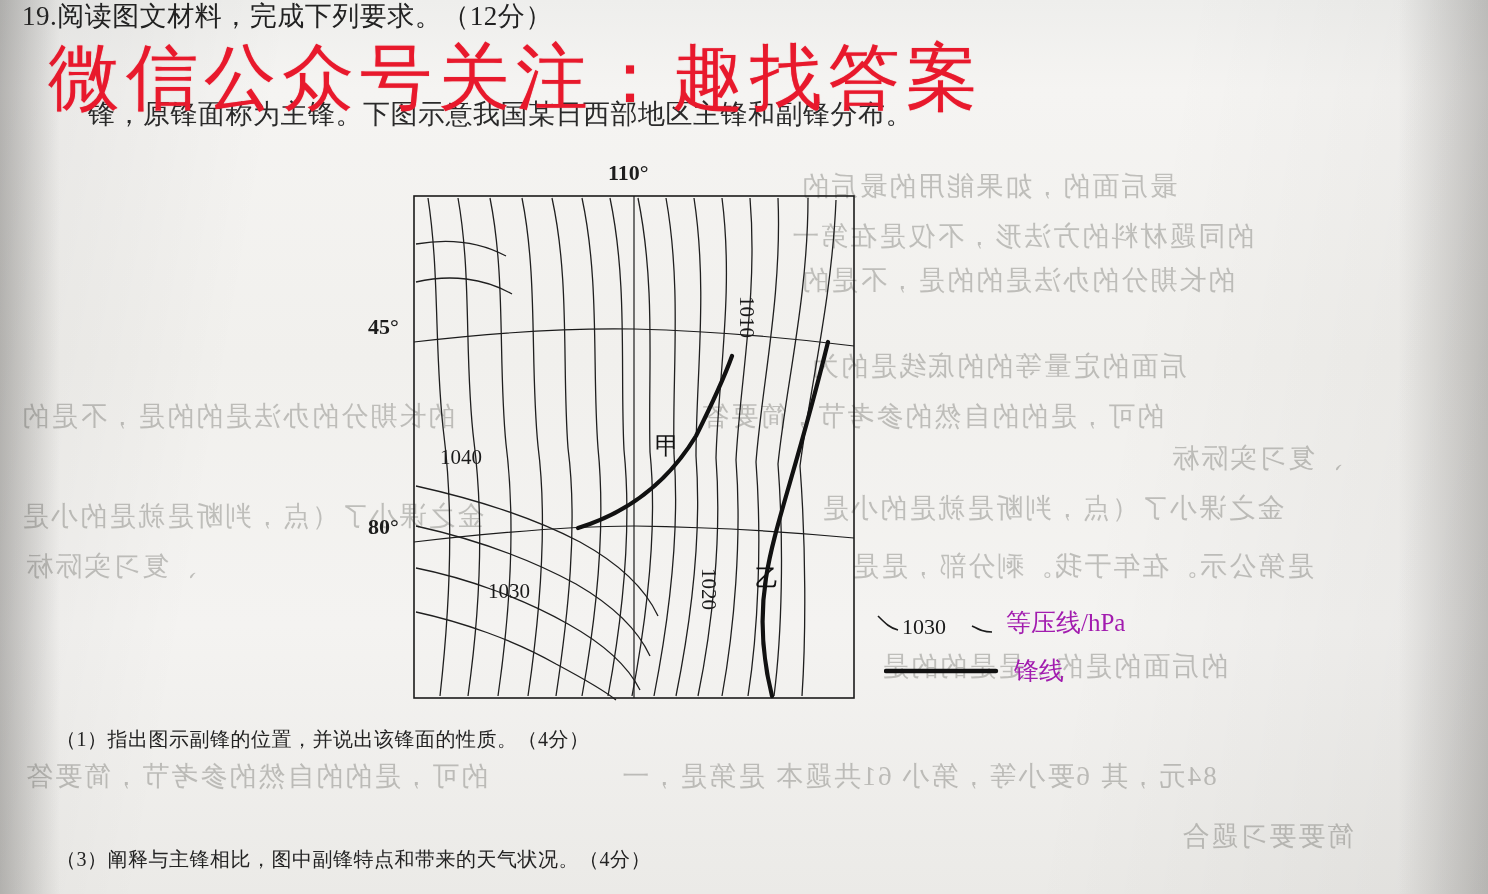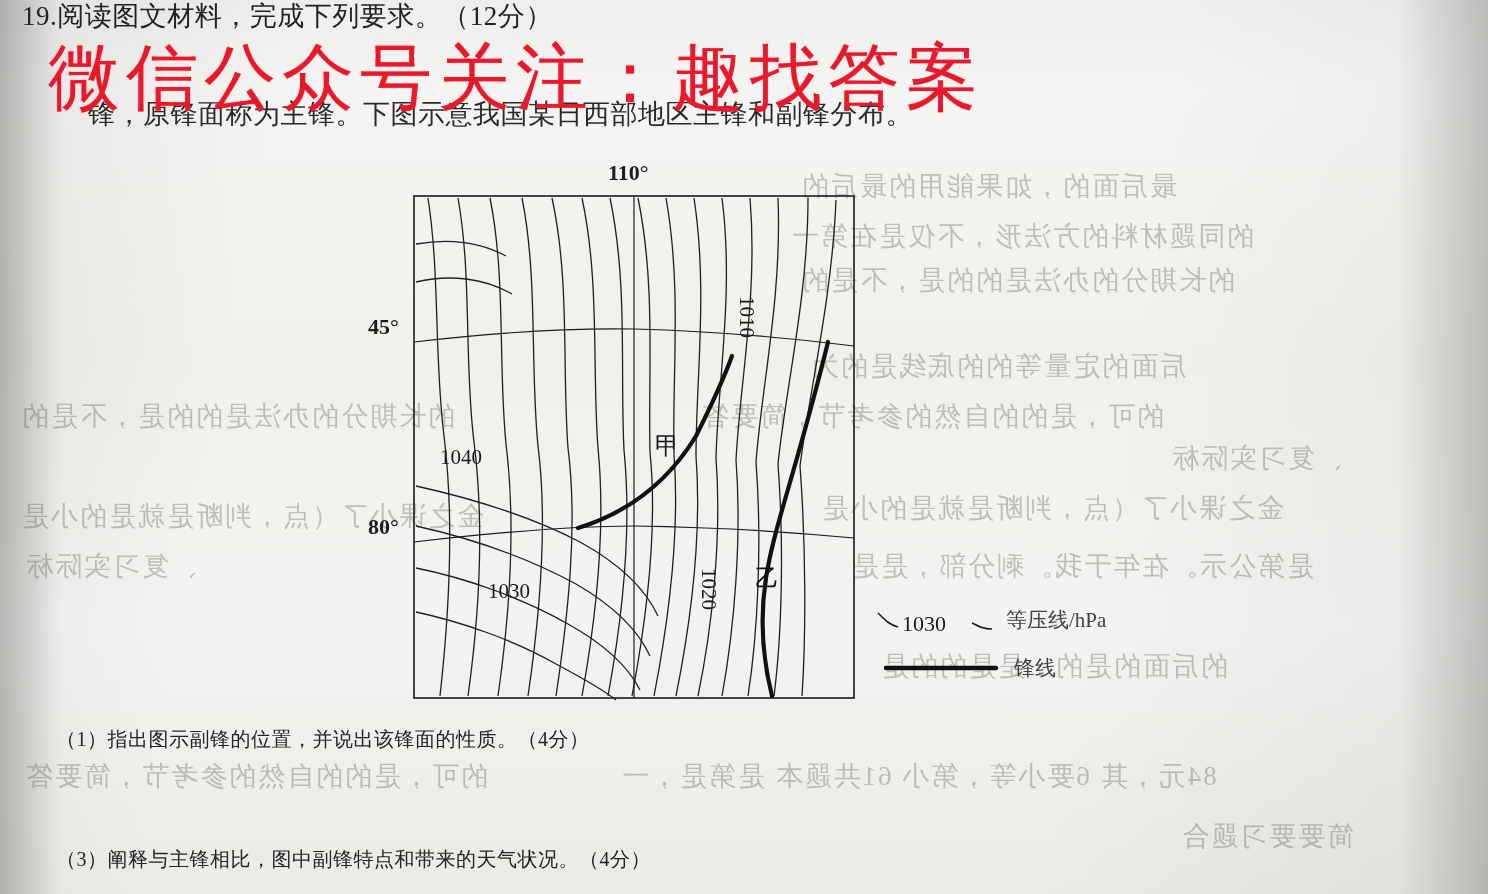--- a/index.html
+++ b/index.html
@@ -93,22 +93,22 @@
     top: 600px;
     width: 280px;
     height: 90px;
   }
   .legend-row {
     position: absolute;
     display: flex;
     align-items: center;
   }
   .legend-label {
-    font-size: 21px;
-    color: #404040;
+    font-size: 25px;
+    color: #a21caf;
     margin-left: 12px;
     font-family: "Liberation Serif", serif;
     white-space: nowrap;
   }
 
   .axis-label {
     position: absolute;
     font-size: 22px;
     color: #1d1d1d;
     font-family: "Liberation Serif", serif;

